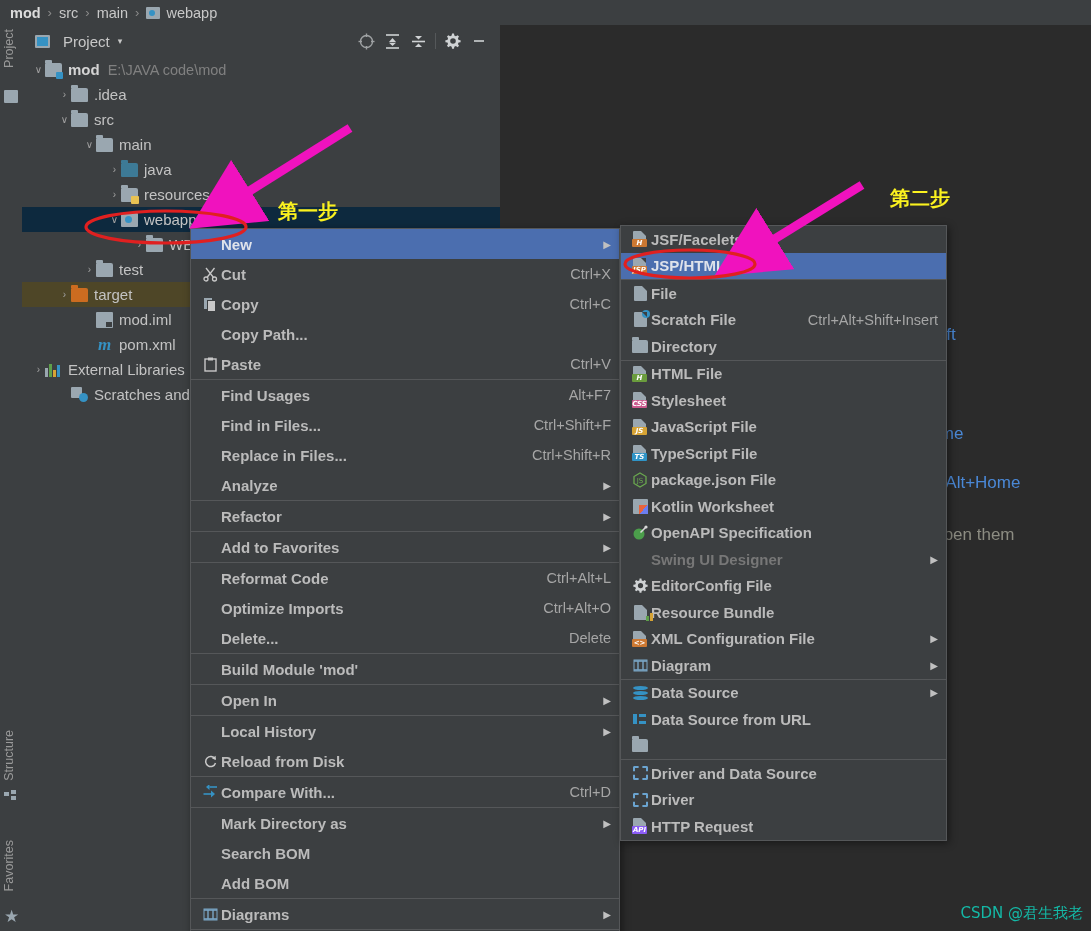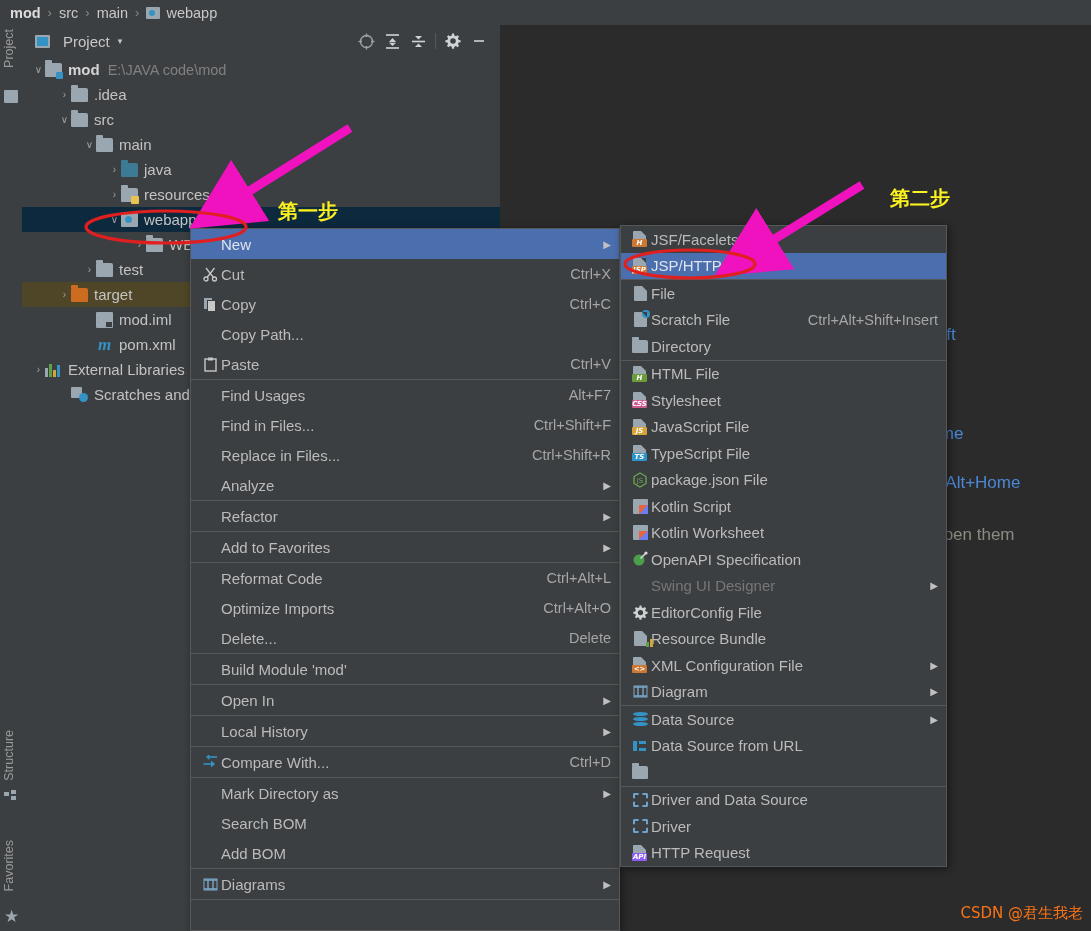--- a/index.html
+++ b/index.html
@@ -103,21 +103,21 @@
     position:absolute;left:190px;top:228px;width:430px;
     background:#3c3f41;border:1px solid #555759;box-sizing:border-box;
     box-shadow:2px 2px 8px rgba(0,0,0,.45);
     padding:0;
   }
   .mi{height:30px;display:flex;align-items:center;position:relative;padding:0 8px 0 8px;
       color:#bbbbbb;font-size:15px;}
   .mi.sel{background:#4b6eaf;color:#dfe3eb;}
   .mi.disabled{color:#777777;}
   .mi .mico{width:22px;flex:0 0 22px;display:flex;align-items:center;justify-content:center;}
-  .mi .mlabel{flex:1;}
+  .mi .mlabel{flex:1;font-weight:bold;}
   .mi .accel{color:#a6a6a6;font-size:14.5px;margin-left:16px;}
   .mi .sub{color:#c0c0c0;font-size:10px;margin-left:12px;}
   .msep{height:1px;background:#555759;margin:0;}
   
   #submenu{
     position:absolute;left:620px;top:225px;width:327px;
     background:#3c3f41;border:1px solid #555759;box-sizing:border-box;
     box-shadow:2px 2px 8px rgba(0,0,0,.45);
   }
   #submenu .mi{height:26.5px;font-size:15px;}
@@ -138,21 +138,21 @@
   .kt::after{content:"";position:absolute;right:0px;bottom:0px;width:9px;height:9px;
      background:linear-gradient(135deg,#e8643c 50%,#6d7ef0 50%);}
   .db{width:15px;height:14px;display:inline-block;position:relative;}
   .db i{position:absolute;left:0;width:15px;height:4px;background:#3592c4;border-radius:50%;}
   .dbl{width:15px;height:14px;border:2px dashed #6ba4d0;box-sizing:border-box;border-radius:2px;display:inline-block;}
   
   .anno-text{position:absolute;color:#fbf21f;font-size:20px;font-weight:bold;
       font-family:"DejaVu Sans",sans-serif;white-space:nowrap;}
   svg.overlay{position:absolute;left:0;top:0;width:1091px;height:931px;pointer-events:none;}
   
-  #watermark{position:absolute;right:8px;bottom:8px;color:#f97316;font-size:15px;
+  #watermark{position:absolute;right:8px;bottom:8px;color:#14b8a6;font-size:15px;
       font-family:"DejaVu Sans",sans-serif;margin-left:20px;}
 </style>
 </head>
 <body>
 
 <div id="breadcrumb">
   <span class="crumb bold">mod</span>
   <span class="sep">›</span>
   <span class="crumb">src</span>
   <span class="sep">›</span>
@@ -465,20 +465,29 @@
     <span class="sub">▶</span>
   </div>
 
   <div class="msep"></div>
 
   <div class="mi">
     <span class="mico"></span>
     <span class="mlabel">Local History</span>
     <span class="sub">▶</span>
   </div>
+  <div class="mi">
+    <span class="mico">
+      <svg width="15" height="15" viewBox="0 0 15 15">
+          <path d="M12 5A5 5 0 1 0 12.5 9" fill="none" stroke="#c8c8c8" stroke-width="1.5"></path>
+          <polygon points="12.6,1.8 13,6 9,4.6" fill="#c8c8c8"></polygon>
+        </svg>
+    </span>
+    <span class="mlabel">Reload from Disk</span>
+  </div>
 
   <div class="msep"></div>
 
   <div class="mi">
     <span class="mico">
       <svg width="15" height="15" viewBox="0 0 15 15">
           <line x1="0.5" y1="9" x2="8" y2="9" stroke="#3592c4" stroke-width="1.6"></line>
           <polygon points="8,5.5 8,12.5 12,9" fill="#3592c4"></polygon>
           <line x1="14" y1="2" x2="6.5" y2="2" stroke="#3592c4" stroke-width="1.6"></line>
           <polygon points="6.5,-1 6.5,5 3,2" fill="#3592c4"></polygon>
@@ -541,21 +550,21 @@
     <span class="mlabel">JSF/Facelets</span>
   </div>
 
   <div class="mi sel">
     <span class="mico">
       <span class="ft">
           <i class="sheet"></i>
           <i class="tag" style="background:#cc7832">JSP</i>
         </span>
     </span>
-    <span class="mlabel">JSP/HTTP</span>
+    <span class="mlabel">JSP/HTML</span>
   </div>
 
   <div class="msep"></div>
 
   <div class="mi">
     <span class="mico">
         <span class="plainfile"></span>
       </span>
     <span class="mlabel">File</span>
   </div>
@@ -622,26 +631,20 @@
   <div class="mi">
     <span class="mico">
       <svg width="16" height="16" viewBox="0 0 16 16">
           <polygon points="8,1 14,4.5 14,11.5 8,15 2,11.5 2,4.5" fill="none" stroke="#6aa84f" stroke-width="1.3"></polygon>
           <text x="8" y="11" font-size="7" fill="#6aa84f" text-anchor="middle" font-family="DejaVu Sans">JS</text>
         </svg>
     </span>
     <span class="mlabel">package.json File</span>
   </div>
 
-  <div class="mi">
-    <span class="mico">
-        <span class="kt"></span>
-      </span>
-    <span class="mlabel">Kotlin Script</span>
-  </div>
 
   <div class="mi">
     <span class="mico">
         <span class="kt"></span>
       </span>
     <span class="mlabel">Kotlin Worksheet</span>
   </div>
 
   <div class="mi">
     <span class="mico">

